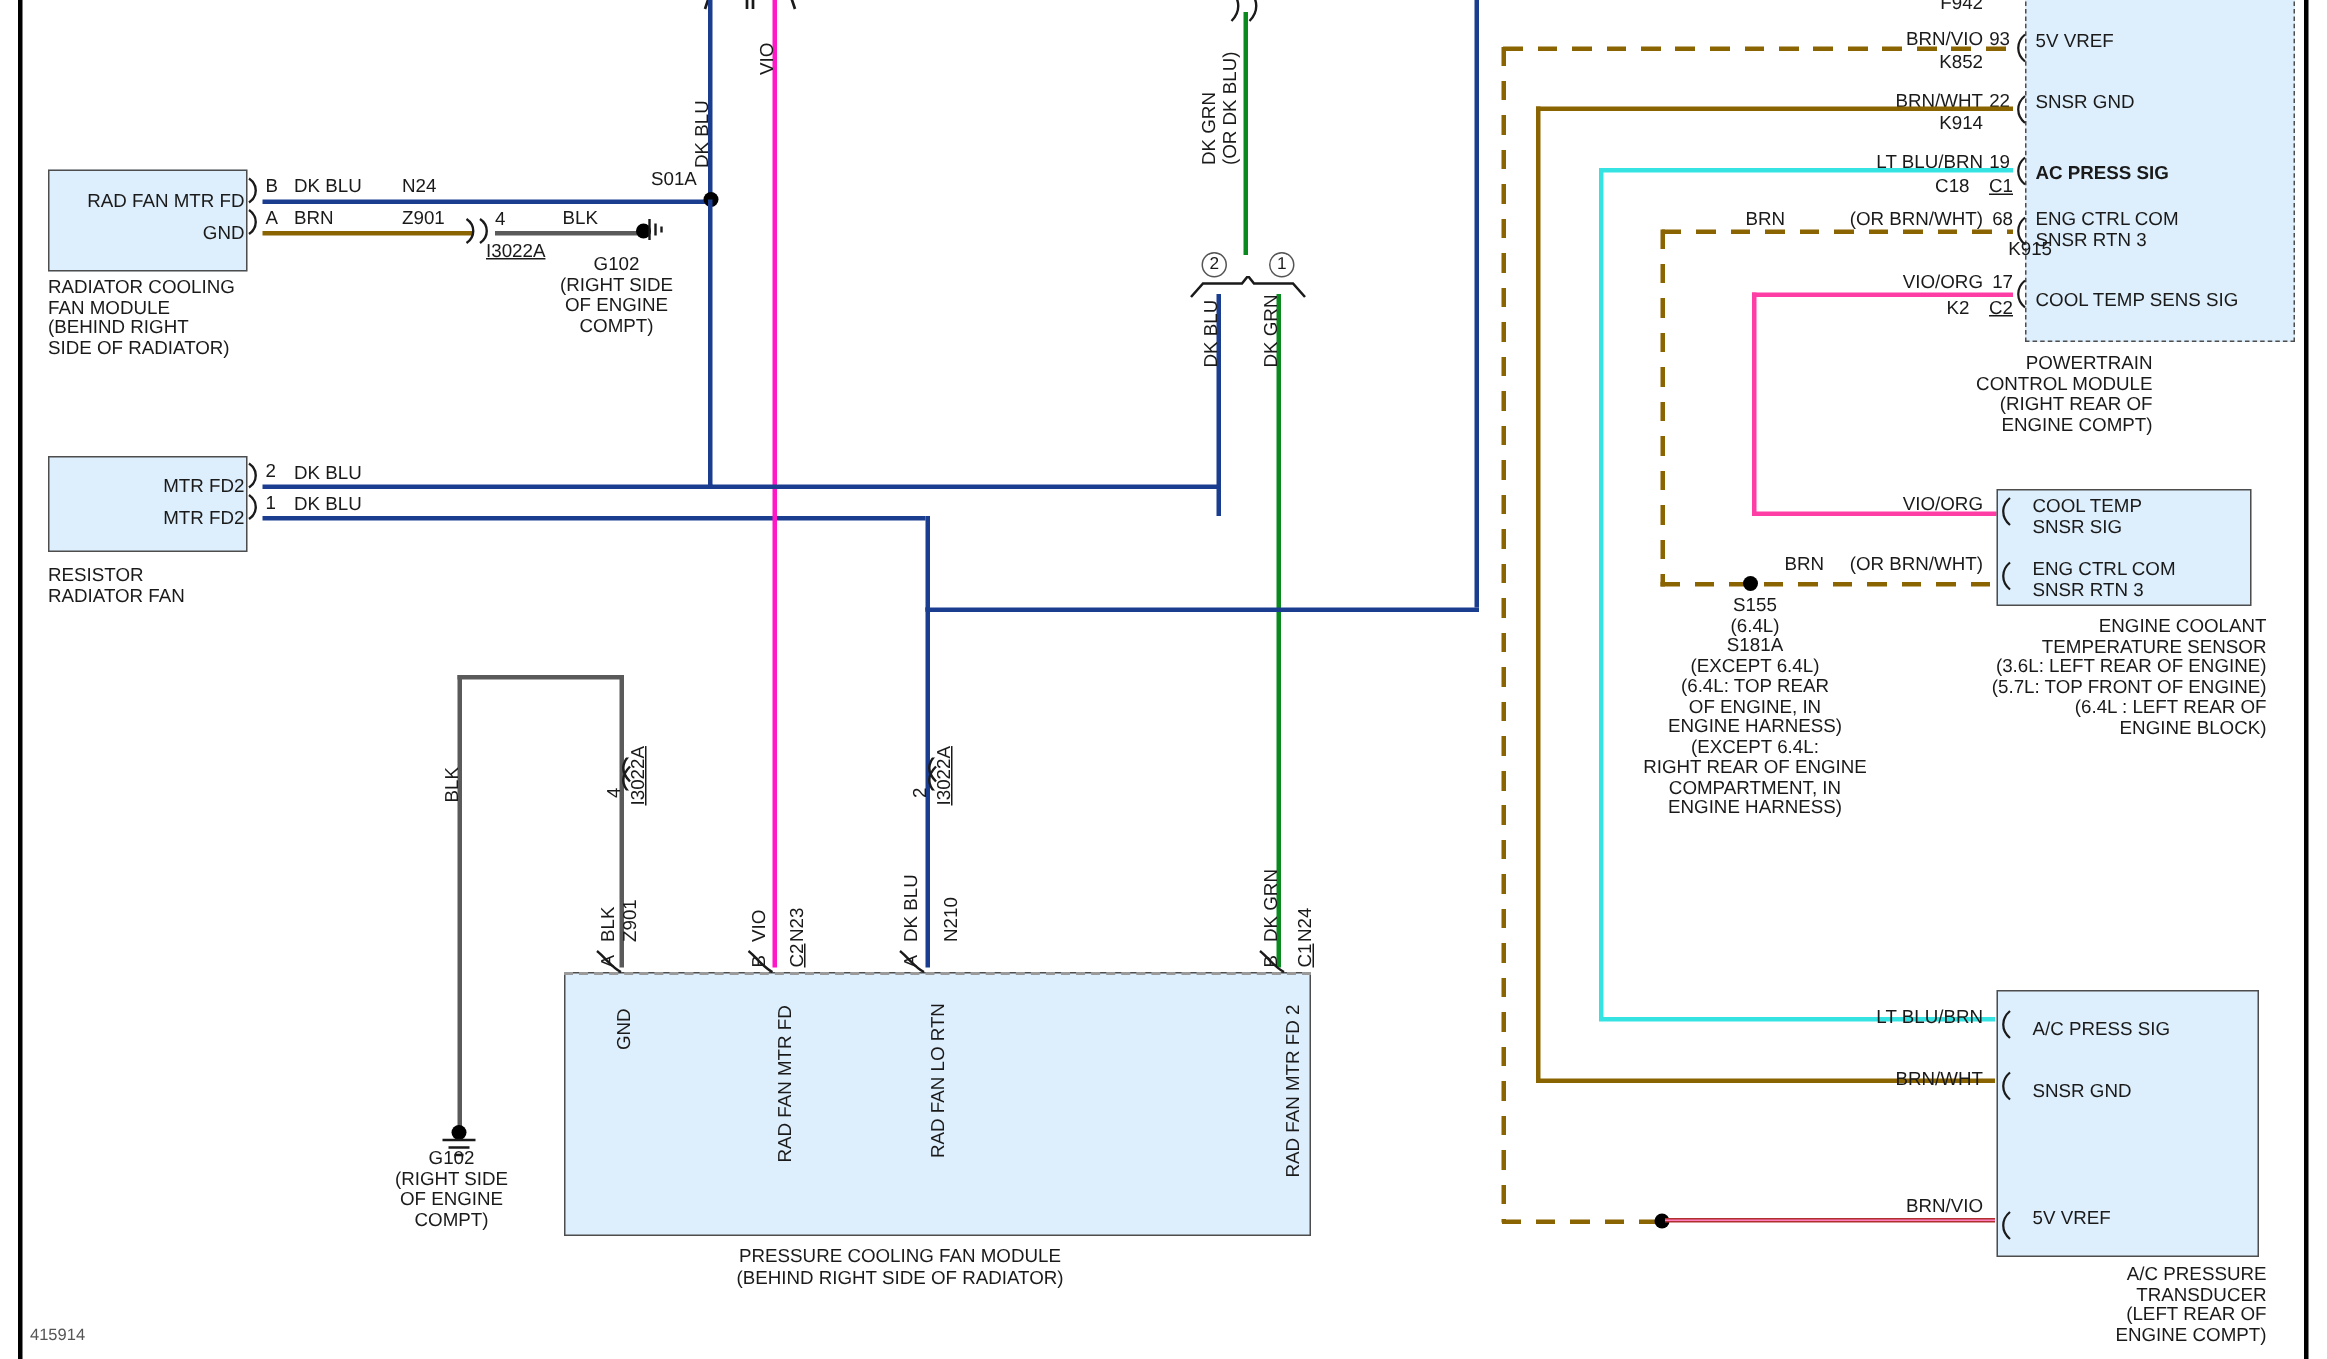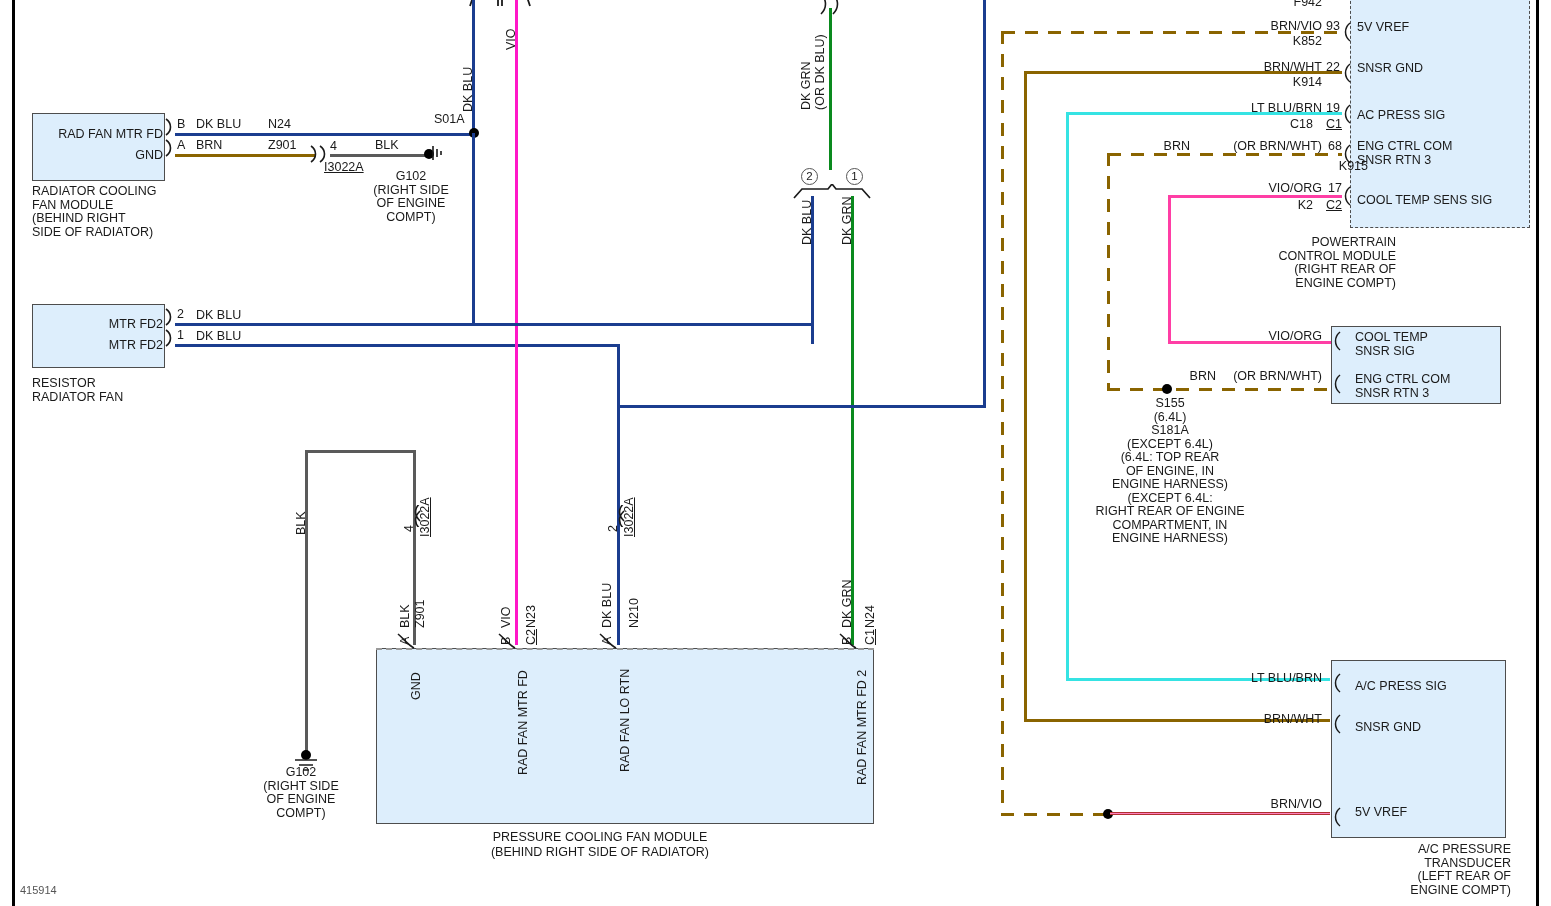--- a/index.html
+++ b/index.html
@@ -241,21 +241,21 @@
   <div class="t r" style="left:1322px;top:76px;">K914</div>
   <div class="t" style="left:1357px;top:62px;">SNSR GND</div>
   <svg class="w" style="left:1340px;top:63px;width:12px;height:20px;">
     <path d="M10,1 C4,6 4,14 10,19" fill="none" stroke="#1a1a1a" stroke-width="1.5"></path>
   </svg>
 
   <div class="t r" style="left:1322px;top:102px;">LT BLU/BRN</div>
   <div class="t r" style="left:1340px;top:102px;">19</div>
   <div class="t r" style="left:1313px;top:118px;">C18</div>
   <div class="t r" style="left:1342px;top:118px;text-decoration:underline;">C1</div>
-  <div class="t" style="left:1357px;top:109px;">AC PRESS SIG</div>
+  <div class="t" style="left:1357px;top:109px;font-weight:bold;">AC PRESS SIG</div>
   <svg class="w" style="left:1340px;top:104px;width:12px;height:20px;">
     <path d="M10,1 C4,6 4,14 10,19" fill="none" stroke="#1a1a1a" stroke-width="1.5"></path>
   </svg>
 
   <div class="t r" style="left:1190px;top:140px;">BRN</div>
   <div class="t r" style="left:1322px;top:140px;">(OR BRN/WHT)</div>
   <div class="t r" style="left:1342px;top:140px;">68</div>
   <div class="t r" style="left:1368px;top:160px;">K915</div>
   <div class="t" style="left:1357px;top:140px;">ENG CTRL COM
 SNSR RTN 3</div>
@@ -265,21 +265,21 @@
 
   <div class="t r" style="left:1322px;top:182px;">VIO/ORG</div>
   <div class="t r" style="left:1342px;top:182px;">17</div>
   <div class="t r" style="left:1313px;top:199px;text-align:center;">K2</div>
   <div class="t r" style="left:1342px;top:199px;text-decoration:underline;">C2</div>
   <div class="t" style="left:1357px;top:194px;">COOL TEMP SENS SIG</div>
   <svg class="w" style="left:1340px;top:186px;width:12px;height:20px;">
     <path d="M10,1 C4,6 4,14 10,19" fill="none" stroke="#1a1a1a" stroke-width="1.5"></path>
   </svg>
 
-  <div class="t" style="left:1396px;top:236px;text-align:right;transform:translateX(-100%);">POWERTRAIN
+  <div class="t" style="left:1435px;top:236px;text-align:right;transform:translateX(-100%);">POWERTRAIN
 CONTROL MODULE
 (RIGHT REAR OF
 ENGINE COMPT)</div>
 
   <div class="w wh brnd" style="left:1002px;top:31px;width:340px;height:3px;"></div>
   <div class="w wv brndv" style="left:1001px;top:31px;width:3px;height:784px;"></div>
   <div class="w wh brnd" style="left:1001px;top:813px;width:110px;height:3px;"></div>
 
   <div class="dot" style="left:1103px;top:809px;"></div>
 
@@ -330,20 +330,26 @@
   <svg class="w" style="left:1330px;top:331px;width:12px;height:20px;">
     <path d="M10,1 C4,6 4,14 10,19" fill="none" stroke="#1a1a1a" stroke-width="1.5"></path>
   </svg>
   <svg class="w" style="left:1330px;top:374px;width:12px;height:20px;">
     <path d="M10,1 C4,6 4,14 10,19" fill="none" stroke="#1a1a1a" stroke-width="1.5"></path>
   </svg>
   <div class="t" style="left:1355px;top:331px;">COOL TEMP
 SNSR SIG</div>
   <div class="t" style="left:1355px;top:373px;">ENG CTRL COM
 SNSR RTN 3</div>
+  <div class="t" style="left:1511px;top:411px;text-align:right;transform:translateX(-100%);">ENGINE COOLANT
+TEMPERATURE SENSOR
+(3.6L: LEFT REAR OF ENGINE)
+(5.7L: TOP FRONT OF ENGINE)
+(6.4L : LEFT REAR OF
+ENGINE BLOCK)</div>
 
   <div class="box" style="left:1331px;top:660px;width:175px;height:178px;"></div>
   <svg class="w" style="left:1330px;top:673px;width:12px;height:20px;">
     <path d="M10,1 C4,6 4,14 10,19" fill="none" stroke="#1a1a1a" stroke-width="1.5"></path>
   </svg>
   <svg class="w" style="left:1330px;top:714px;width:12px;height:20px;">
     <path d="M10,1 C4,6 4,14 10,19" fill="none" stroke="#1a1a1a" stroke-width="1.5"></path>
   </svg>
   <svg class="w" style="left:1330px;top:807px;width:12px;height:20px;">
     <path d="M10,1 C4,6 4,14 10,19" fill="none" stroke="#1a1a1a" stroke-width="1.5"></path>

